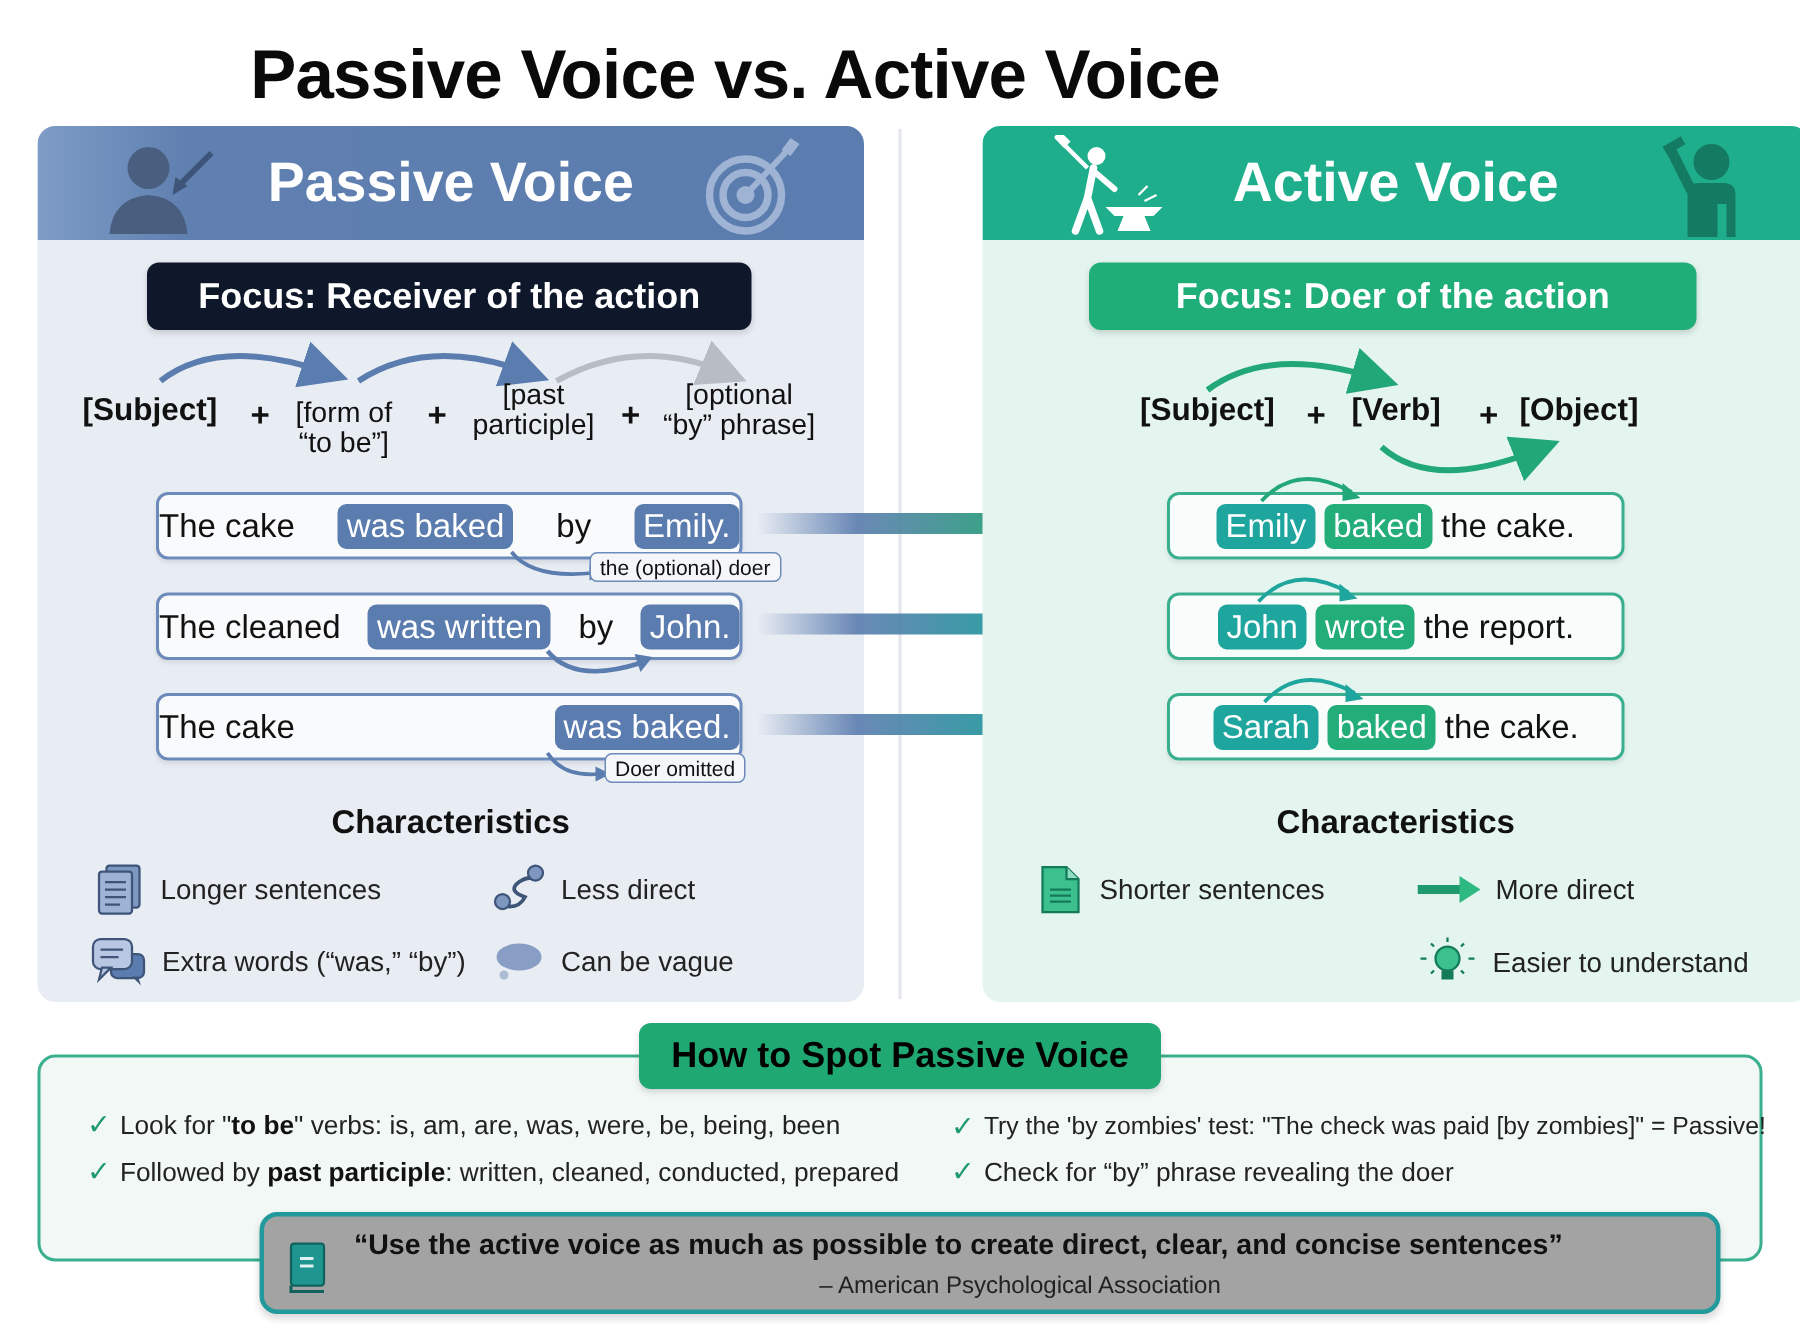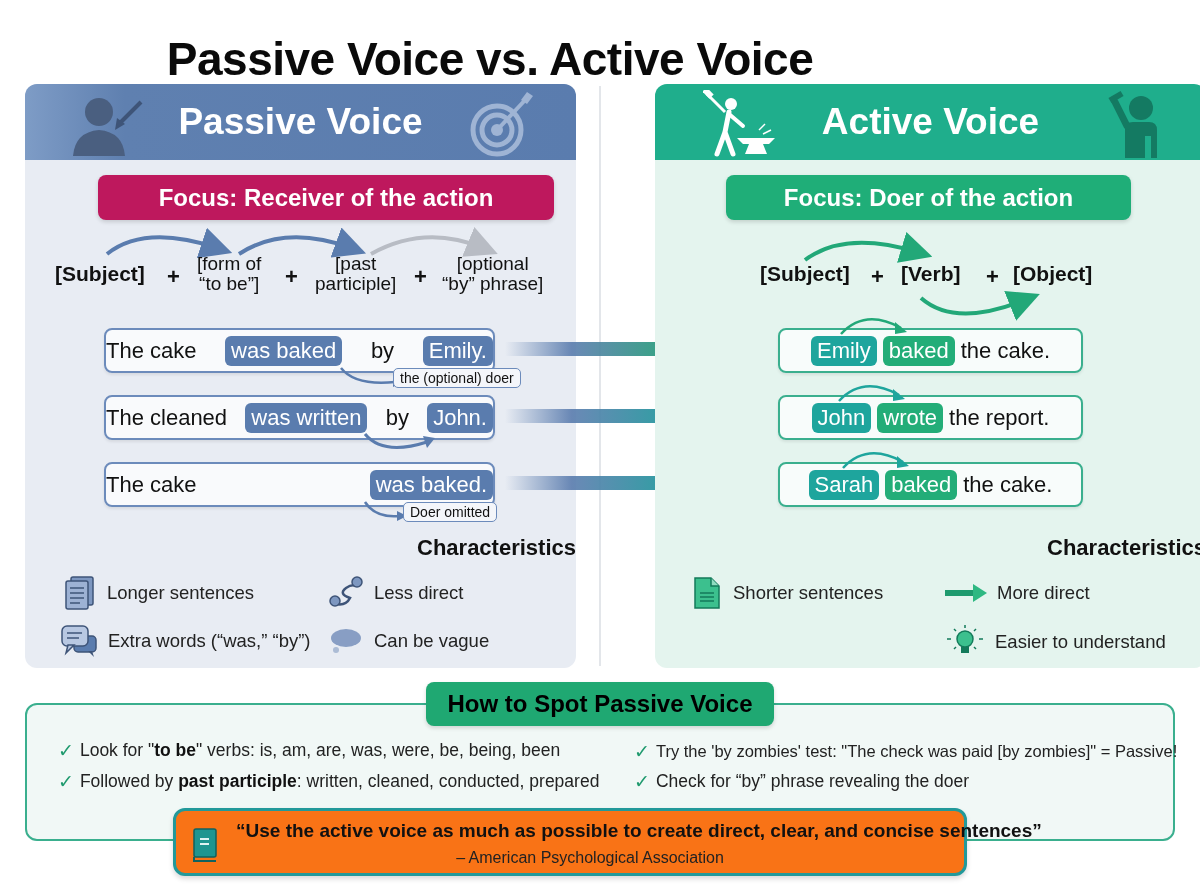--- a/index.html
+++ b/index.html
@@ -1,63 +1,63 @@
 <!DOCTYPE html>
 <html><head>
 <meta charset="utf-8">
 <style>
   * { box-sizing: border-box; margin: 0; padding: 0; }
   html, body { width: 1200px; height: 896px; background: #ffffff; overflow: hidden; }
   body { font-family: "Liberation Sans", "DejaVu Sans", sans-serif; color: #111; position: relative; }
 
-  .title { position: absolute; left: 0; top: 32px; width: 980px; text-align: center; font-size: 46px; font-weight: 700; letter-spacing: -0.5px; color: #0a0a0a; }
+  .title { position: absolute; left: 0; top: 22px; width: 980px; text-align: center; font-size: 46px; font-weight: 700; letter-spacing: -0.5px; color: #0a0a0a; }
 
   .divider { position: absolute; left: 599px; top: 86px; width: 2px; height: 580px; background: #e3e6ea; }
 
   .panel { position: absolute; top: 84px; width: 551px; height: 584px; border-radius: 12px; overflow: hidden; }
   .panel.passive { left: 25px; background: #e8ecf3; }
   .panel.active { left: 626px; background: #e4f4ee; margin-left: 29px; }
 
   .panel-header { height: 76px; position: relative; display: flex; align-items: center; justify-content: center; }
   .passive .panel-header { background: linear-gradient(90deg, #7e9cc6 0%, #5f80b0 18%, #5a7cae 100%); }
   .active .panel-header { background: #1fae8c; }
   .panel-title { font-size: 37px; font-weight: 700; color: #ffffff; }
 
   .hdr-icon { position: absolute; top: 6px; }
 
   .focus-pill { position: absolute; top: 91px; height: 45px; border-radius: 8px; color: #fff; font-size: 24px; font-weight: 700; display: flex; align-items: center; justify-content: center; box-shadow: 0 2px 4px rgba(0,0,0,0.15); }
-  .passive .focus-pill { left: 73px; width: 456px; background: #be185d; }
+  .passive .focus-pill { left: 73px; width: 403px; background: #0f172a; }
   .active .focus-pill { left: 71px; width: 405px; background: #1fae78; }
 
   .formula { position: absolute; top: 170px; font-size: 19px; color: #111; }
   .formula .bold { font-weight: 700; font-size: 21px; }
   .f-item { position: absolute; text-align: center; line-height: 20px; white-space: nowrap; }
   .plus { position: absolute; font-size: 22px; font-weight: 700; }
 
   .sentence-box { position: absolute; height: 45px; border: 2px solid; border-radius: 8px; background: rgba(255,255,255,0.75); display: flex; align-items: center; justify-content: center; font-size: 22px; gap: 6px; box-shadow: 0 2px 3px rgba(0,0,0,0.08); }
   .passive .sentence-box { border-color: #6c8bbb; justify-content: space-between; }
   .active .sentence-box { border-color: #3aaf8e; }
   .chip { color: #fff; border-radius: 6px; padding: 2px 6px; line-height: 26px; }
   .chip.blue { background: #5a7cae; }
   .chip.teal { background: #1ea59d; }
   .chip.green { background: #23ad78; }
 
   .note { position: absolute; font-size: 14px; background: #f4f6fa; border: 1.5px solid #6c8bbb; border-radius: 5px; padding: 1px 6px; color: #111; white-space: nowrap; }
 
-  .char-title { position: absolute; top: 451px; width: 100%; text-align: right; font-size: 22px; font-weight: 700; }
+  .char-title { position: absolute; top: 451px; width: 100%; text-align: center; font-size: 22px; font-weight: 700; }
   .char-item { position: absolute; display: flex; align-items: center; font-size: 18.5px; color: #222; gap: 10px; white-space: nowrap; }
   .char-item svg { flex: none; }
 
   .spot-box { position: absolute; left: 25px; top: 703px; width: 1150px; height: 138px; border: 2px solid #3aaf8e; border-radius: 12px; background: #f1f8f6; }
   .spot-title { position: absolute; left: 426px; top: 682px; width: 348px; height: 44px; background: #1fa872; border-radius: 8px; color: #000000; font-size: 24px; font-weight: 700; display: flex; align-items: center; justify-content: center; box-shadow: 0 2px 4px rgba(0,0,0,0.15); }
   .tip { position: absolute; font-size: 17.5px; color: #222; display: flex; align-items: center; gap: 6px; white-space: nowrap; }
   .tip .check { color: #1f9a6e; font-size: 19px; font-weight: 700; }
   .tip b { font-weight: 700; color: #111; }
 
-  .quote-box { position: absolute; left: 173px; top: 808px; width: 794px; height: 68px; border: 3px solid #22999a; border-radius: 12px; background: #f97316; box-shadow: 0 3px 5px rgba(0,0,0,0.15); }
+  .quote-box { position: absolute; left: 173px; top: 808px; width: 974px; height: 68px; border: 3px solid #22999a; border-radius: 12px; background: #a3a3a3; box-shadow: 0 3px 5px rgba(0,0,0,0.15); }
   .quote-text { position: absolute; left: 60px; top: 9px; font-size: 19px; font-weight: 700; color: #111; white-space: nowrap; }
   .quote-attr { position: absolute; left: 0; top: 38px; width: 100%; text-align: center; font-size: 16px; color: #222; padding-left: 40px; }
 </style>
 </head>
 <body>
 
 <div class="title">Passive Voice vs. Active Voice</div>
 <div class="divider"></div>
 
 <div class="panel passive">
@@ -94,21 +94,21 @@
         </marker>
     </defs>
     <path d="M82 32 Q120 2 192 26" stroke="#5a7cae" stroke-width="4" fill="none" marker-end="url(#ah-blue)"></path>
     <path d="M214 32 Q260 2 326 26" stroke="#5a7cae" stroke-width="4" fill="none" marker-end="url(#ah-blue)"></path>
     <path d="M346 32 Q400 2 458 26" stroke="#b8bcc4" stroke-width="4" fill="none" marker-end="url(#ah-gray)"></path>
   </svg>
 
   <div class="formula" style="left:0;width:551px;">
     <span class="f-item bold" style="left:30px;top:10px;">[Subject]</span>
     <span class="plus" style="left:142px;top:10px;">+</span>
-    <span class="f-item" style="left:172px;top:0px;">
+    <span class="f-item" style="left:172px;top:12px;">
       <span>[form of</span><br>
       <span>“to be”]</span>
     </span>
     <span class="plus" style="left:260px;top:10px;">+</span>
     <span class="f-item" style="left:290px;top:0px;">
       <span>[past</span><br>
       <span>participle]</span>
     </span>
     <span class="plus" style="left:389px;top:10px;">+</span>
     <span class="f-item" style="left:417px;top:0px;">

